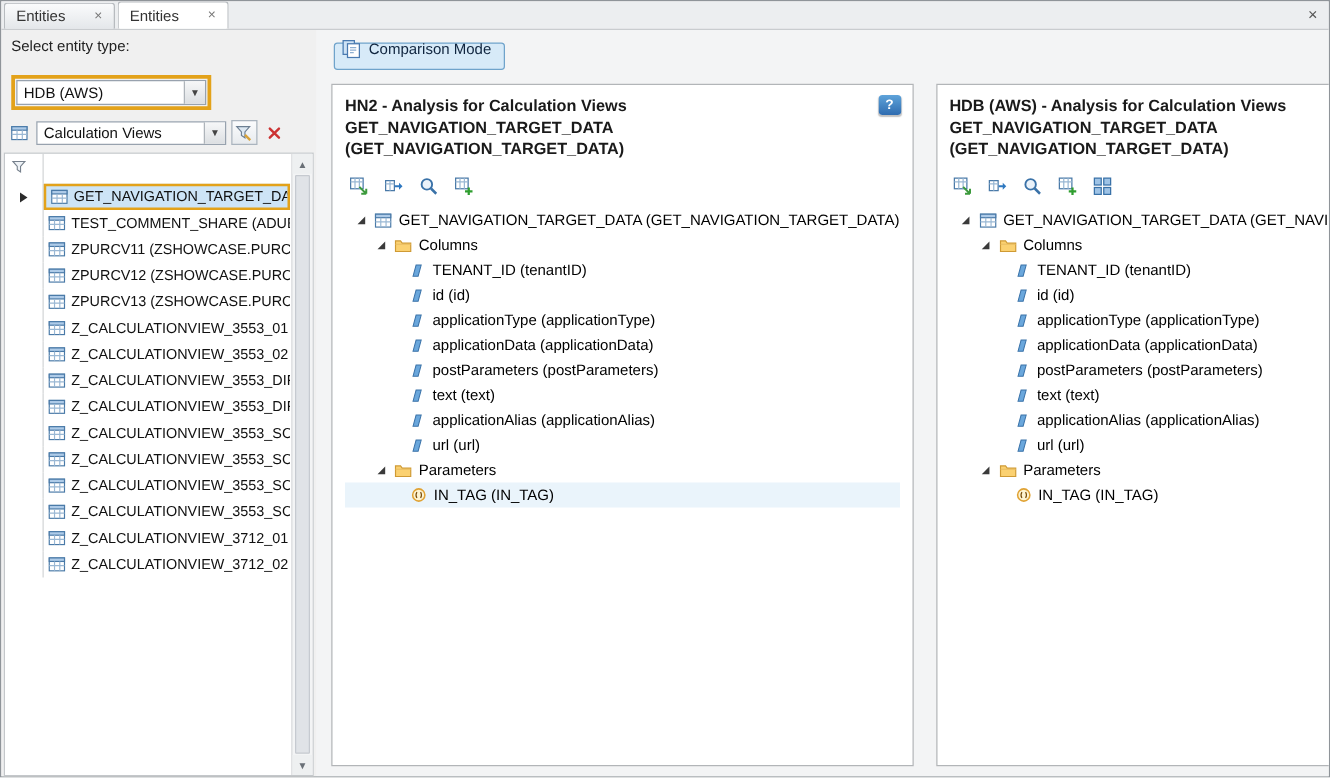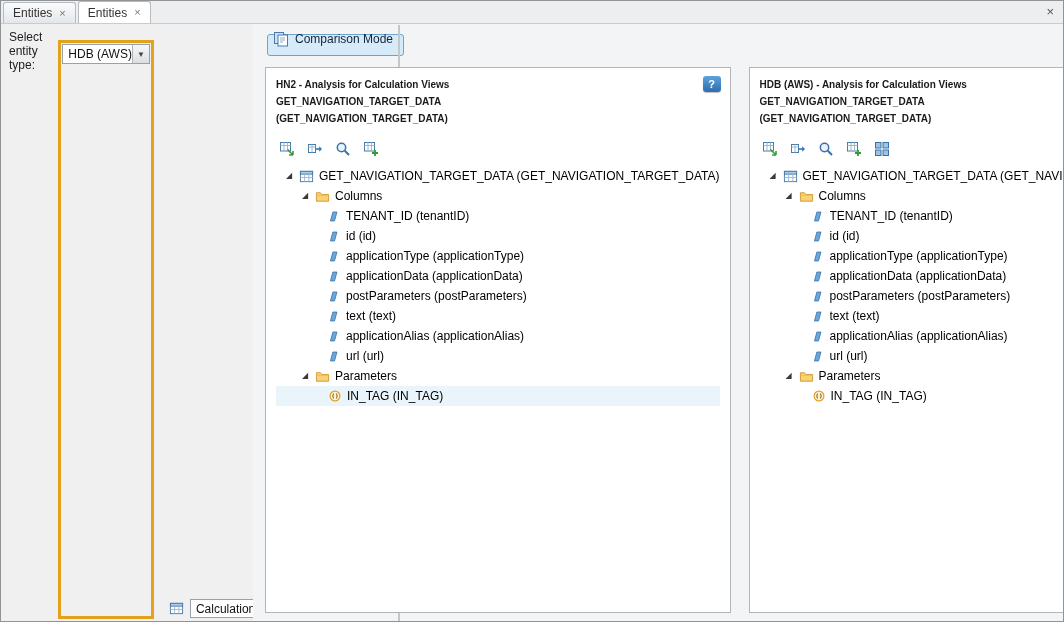--- a/index.html
+++ b/index.html
@@ -2,39 +2,39 @@
 <html><head>
 <meta charset="utf-8">
 <style>
   * { margin:0; padding:0; box-sizing:border-box; }
   html,body { background:#ffffff; }
   body { font-family:"Liberation Sans", sans-serif; font-size:11.5px; color:#111; }
   .app { position:relative; width:1064px; height:622px; border:1px solid #8f9499; background:#f0f1f2; overflow:hidden; }
 
   
   .tabbar { height:23px; background:#eceef0; border-bottom:1px solid #c9cccf; display:flex; align-items:flex-end; padding-left:2px; position:relative; }
-  .tab { display:flex; align-items:center; gap:7px; height:21px; padding:0 9px; font-size:12px; color:#333;
+  .tab { display:flex; align-items:center; gap:23px; height:21px; padding:0 9px; font-size:12px; color:#333;
          border:1px solid #b7bbbf; border-bottom:none; border-radius:3px 3px 0 0;
          background:linear-gradient(#fafbfc,#e4e7ea); margin-right:2px; cursor:default; }
   .tab.active { background:#ffffff; height:22px; }
   .tab-x { color:#777; font-size:11px; line-height:1; }
   .win-close { position:absolute; right:9px; top:4px; color:#555; font-size:13px; line-height:1; cursor:default; }
 
   .cols { display:flex; height:599px; }
 
   
-  .sidebar { width:252px; background:#f0f0f0; display:flex; flex-direction:row; }
+  .sidebar { width:252px; background:#f0f0f0; display:flex; flex-direction:column; }
   .splitter { width:5px; background:#9aa0a8; }
   .sb-label { padding:6px 8px 0 8px; font-size:12px; color:#222; }
   .combo { display:flex; align-items:center; height:20px; background:#fff; border:1px solid #98a2ae; }
   .combo .val { flex:1; padding-left:5px; font-size:12px; white-space:nowrap; overflow:hidden; }
   .combo .dd { width:17px; align-self:stretch; border-left:1px solid #aeb4ba; background:linear-gradient(#f6f7f8,#dcdfe2);
                display:flex; align-items:center; justify-content:center; font-size:8px; color:#444; }
   .hl-box { margin:16px 8px 4px 8px; width:160px; border:3px solid #e3a21a; padding:1px; background:#f0f0f0; }
-  .sb-row2 { display:flex; align-items:flex-end; gap:4px; margin:4px 6px 5px 5px; }
+  .sb-row2 { display:flex; align-items:center; gap:4px; margin:4px 6px 5px 5px; }
   .sb-row2 .combo { width:152px; height:19px; }
   .icon-btn { width:21px; height:20px; border:1px solid #aab4be; background:linear-gradient(#fbfcfd,#e8ebee);
               display:flex; align-items:center; justify-content:center; }
   .icon-plain { width:19px; height:19px; border:none; background:none; display:flex; align-items:center; justify-content:center; }
 
   .list-wrap { flex:1; margin:1px 2px 2px 2px; background:#ffffff; border:1px solid #c4c7ca; position:relative; overflow:hidden; }
   .list-header { height:24px; display:flex; align-items:center; }
   .list-gutter-cell { width:31px; display:flex; align-items:center; justify-content:flex-start; padding-left:5px; align-self:stretch; border-right:1px solid #d4d6d8; }
   .lrow { display:flex; align-items:center; height:21px; padding-right:18px; }
   .lrow .gut { width:31px; align-self:stretch; border-right:1px solid #d4d6d8; display:flex; align-items:center; justify-content:center; flex:none; }
@@ -47,21 +47,21 @@
   .varrow { height:16px; display:flex; align-items:center; justify-content:center; background:#eef0f1; color:#6a7077; font-size:8px; }
   .vthumb { flex:1; margin:1px 2px; background:#e0e3e7; border:1px solid #c6cad0; border-radius:1px; }
 
   
   .main { flex:1; background:#f3f4f5; padding:10px 12px; display:flex; flex-direction:column; }
   .cmp-btn { display:inline-flex; align-items:center; gap:6px; align-self:flex-start; margin-left:2px;
              background:#d7eaf8; border:1px solid #6fa3cb; border-radius:3px; padding:2px 10px 14px 5px;
              font-size:12px; color:#10253f; height:22px; cursor:default; }
   .panels { display:flex; gap:18px; margin-top:11px; flex:1; min-height:0; }
   .panel { flex:1; background:#ffffff; border:1px solid #b2b5b8; position:relative; padding:8px 10px; display:flex; flex-direction:column; overflow:hidden; }
-  .ptitle { font-weight:bold; font-size:10px; line-height:17px; color:#1a1a1a; padding-right:28px; }
+  .ptitle { font-weight:bold; font-size:13px; line-height:17px; color:#1a1a1a; padding-right:28px; }
   .help { position:absolute; top:8px; right:9px; width:18px; height:16px; border-radius:3px;
           background:linear-gradient(#5ea3da,#2f6cb0); color:#fff; font-weight:bold; font-size:11px;
           display:flex; align-items:center; justify-content:center; box-shadow:0 1px 1px rgba(0,0,0,.25); cursor:default; }
   .ptools { display:flex; align-items:center; gap:11px; margin:13px 0 9px 2px; }
   .ptools .ticon { display:flex; align-items:center; justify-content:center; width:17px; height:17px; cursor:default; }
 
   .tree { flex:1; overflow:hidden; }
   .trow { display:flex; align-items:center; height:20px; gap:5px; white-space:nowrap; overflow:hidden; }
   .trow .lbl { font-size:12px; color:#000; overflow:hidden; white-space:nowrap; }
   .t-lvl1 { padding-left:8px; }

